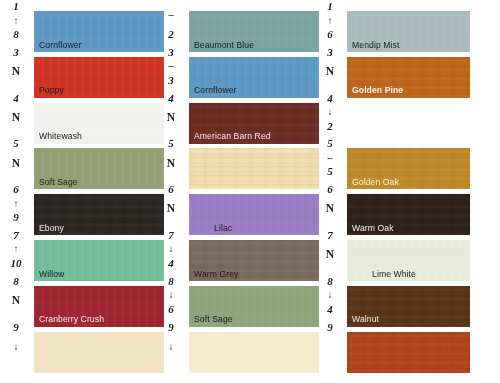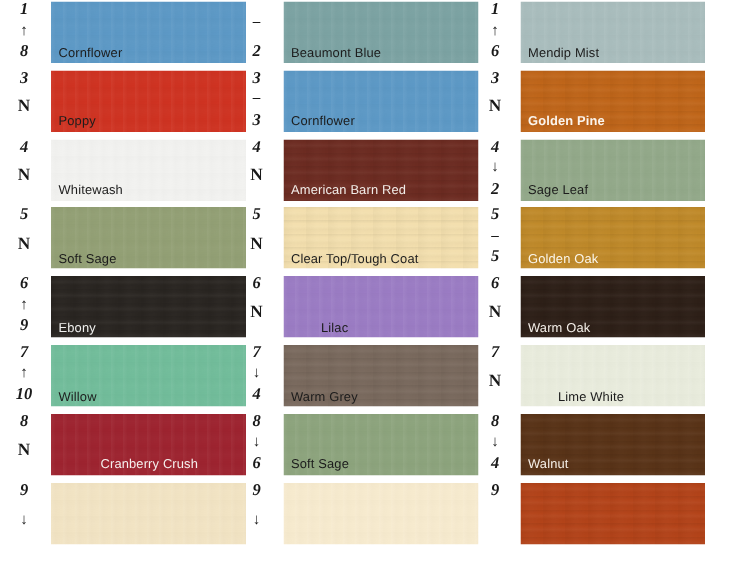--- a/index.html
+++ b/index.html
@@ -73,21 +73,21 @@
   }
   .index .divider.letter {
     font-family: "Liberation Serif", serif;
     font-size: 11.5px;
   }
 
   
   .chip {
     position: absolute;
     left: 34px;
-    top: 1px;
+    top: 11px;
     right: 1px;
     height: 41px;
     overflow: hidden;
   }
   .col-2 .chip { left: 41px; right: 30px; }
 
   .chip-fill {
     position: absolute;
     inset: 0;
   }
@@ -218,21 +218,21 @@
       </div>
       <div class="swatch-row">
         <div class="index">
           <span class="num-top">8</span>
           <span class="divider letter">N</span>
           <span class="num-bot"></span>
         </div>
         <div class="chip">
           <div class="chip-fill" style="background: rgb(158, 36, 48);"></div>
           <div class="tex-brush"></div>
-          <div class="chip-name" style="color: rgb(245, 240, 238); margin-left: 28px;">Cranberry Crush</div>
+          <div class="chip-name" style="color: rgb(245, 240, 238);">Cranberry Crush</div>
         </div>
       </div>
       <div class="swatch-row">
         <div class="index">
           <span class="num-top">9</span>
           <span class="divider">↓</span>
           <span class="num-bot"></span>
         </div>
         <div class="chip">
           <div class="chip-fill" style="background: rgb(242, 228, 196);"></div>
@@ -280,21 +280,20 @@
       </div>
       <div class="swatch-row">
         <div class="index">
           <span class="num-top">5</span>
           <span class="divider letter">N</span>
           <span class="num-bot"></span>
         </div>
         <div class="chip">
           <div class="chip-fill" style="background: rgb(243, 223, 174);"></div>
           <div class="tex-wood"></div>
-          <div class="chip-name" style="color: rgb(28, 28, 28);">Clear Top/Tough Coat</div>
         </div>
       </div>
       <div class="swatch-row">
         <div class="index">
           <span class="num-top">6</span>
           <span class="divider letter">N</span>
           <span class="num-bot"></span>
         </div>
         <div class="chip">
           <div class="chip-fill" style="background: rgb(155, 124, 196);"></div>
@@ -363,25 +362,20 @@
           <div class="tex-wood"></div>
           <div class="chip-name" style="color: rgb(251, 244, 236); font-weight: bold;">Golden Pine</div>
         </div>
       </div>
       <div class="swatch-row">
         <div class="index">
           <span class="num-top">4</span>
           <span class="divider">↓</span>
           <span class="num-bot">2</span>
         </div>
-        <div class="chip">
-          <div class="chip-fill" style="background: rgb(147, 169, 138);"></div>
-          <div class="tex-brush"></div>
-          <div class="chip-name" style="color: rgb(28, 28, 28);">Sage Leaf</div>
-        </div>
       </div>
       <div class="swatch-row">
         <div class="index">
           <span class="num-top">5</span>
           <span class="divider">–</span>
           <span class="num-bot">5</span>
         </div>
         <div class="chip">
           <div class="chip-fill" style="background: rgb(192, 138, 42);"></div>
           <div class="tex-wood"></div>

